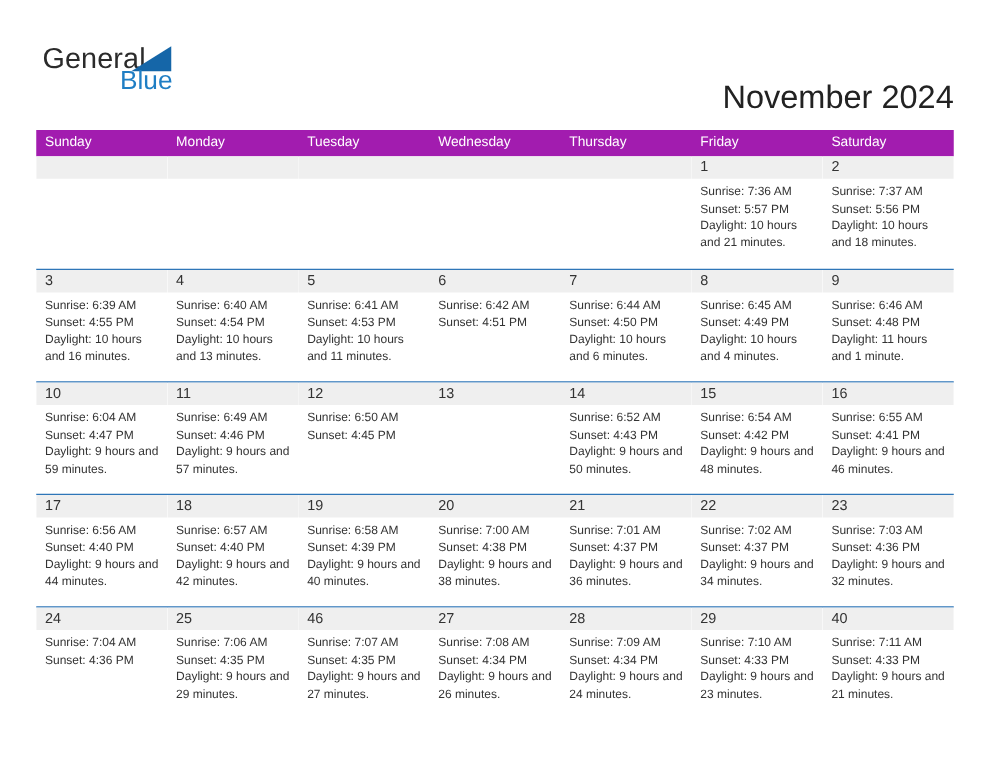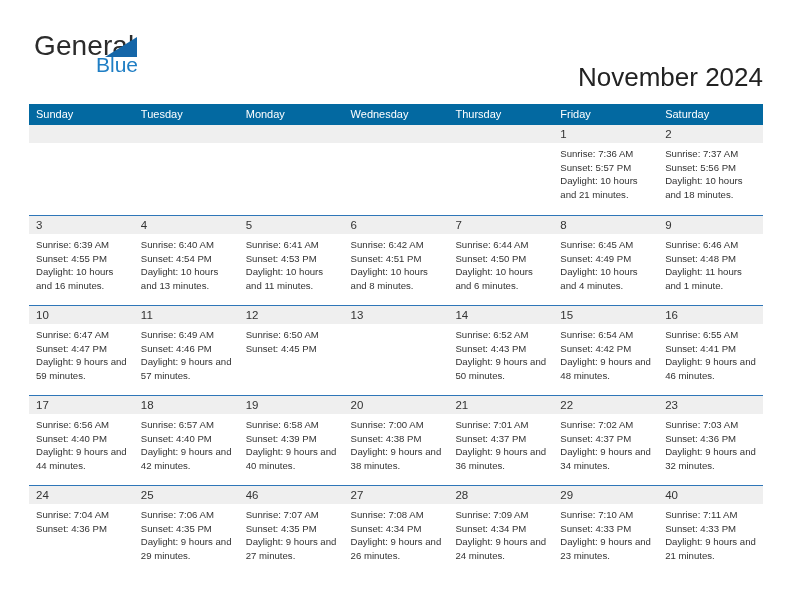--- a/index.html
+++ b/index.html
@@ -29,21 +29,21 @@
     position: absolute;
     left: 5px;
     top: 8px;
     width: 140px;
     height: 48px;
   }
   .logo-general {
     position: absolute;
     left: 0;
     top: 0;
-    font-size: 28px;
+    font-size: 23px;
     color: #2b2b2b;
     letter-spacing: 0.1px;
     line-height: 24px;
     font-family: "Liberation Sans", sans-serif;
   }
   .logo-blue {
     position: absolute;
     left: 62px;
     top: 19px;
     font-size: 21px;
@@ -86,21 +86,21 @@
   
   .calendar {
     position: absolute;
     left: 29px;
     top: 104px;
     width: 734px;
   }
 
   .weekday-row {
     display: flex;
-    background: #0369a1;
+    background: #a21caf;
     height: 21px;
   }
   .weekday {
     flex: 1 1 0;
     color: #ffffff;
     font-size: 11px;
     line-height: 21px;
     padding-left: 7px;
     box-sizing: border-box;
     white-space: nowrap;
@@ -159,22 +159,22 @@
   </div>
   <div class="title-block">
     <div class="cal-title">November 2024</div>
     <div class="cal-subtitle">Johnson City, New York, United States</div>
   </div>
 </div>
 
 <div class="calendar">
   <div class="weekday-row" id="weekday-row">
       <div class="weekday">Sunday</div>
+      <div class="weekday">Monday</div>
       <div class="weekday">Tuesday</div>
-      <div class="weekday">Monday</div>
       <div class="weekday">Wednesday</div>
       <div class="weekday">Thursday</div>
       <div class="weekday">Friday</div>
       <div class="weekday">Saturday</div>
     </div>
   <div id="weeks-container">
       <div class="week-row">
         <div class="day-cell empty">
           <div class="day-number"></div>
         </div>
@@ -230,21 +230,20 @@
             <div>Sunrise: 6:41 AM</div>
             <div>Sunset: 4:53 PM</div>
             <div class="wrap">Daylight: 10 hours and 11 minutes.</div>
           </div>
         </div>
         <div class="day-cell">
           <div class="day-number">6</div>
           <div class="day-info">
             <div>Sunrise: 6:42 AM</div>
             <div>Sunset: 4:51 PM</div>
-            <div class="wrap">Daylight: 10 hours and 8 minutes.</div>
           </div>
         </div>
         <div class="day-cell">
           <div class="day-number">7</div>
           <div class="day-info">
             <div>Sunrise: 6:44 AM</div>
             <div>Sunset: 4:50 PM</div>
             <div class="wrap">Daylight: 10 hours and 6 minutes.</div>
           </div>
         </div>
@@ -262,21 +261,21 @@
             <div>Sunrise: 6:46 AM</div>
             <div>Sunset: 4:48 PM</div>
             <div class="wrap">Daylight: 11 hours and 1 minute.</div>
           </div>
         </div>
       </div>
       <div class="week-row">
         <div class="day-cell">
           <div class="day-number">10</div>
           <div class="day-info">
-            <div>Sunrise: 6:47 AM</div>
+            <div>Sunrise: 6:04 AM</div>
             <div>Sunset: 4:47 PM</div>
             <div class="wrap">Daylight: 9 hours and 59 minutes.</div>
           </div>
         </div>
         <div class="day-cell">
           <div class="day-number">11</div>
           <div class="day-info">
             <div>Sunrise: 6:49 AM</div>
             <div>Sunset: 4:46 PM</div>
             <div class="wrap">Daylight: 9 hours and 57 minutes.</div>

